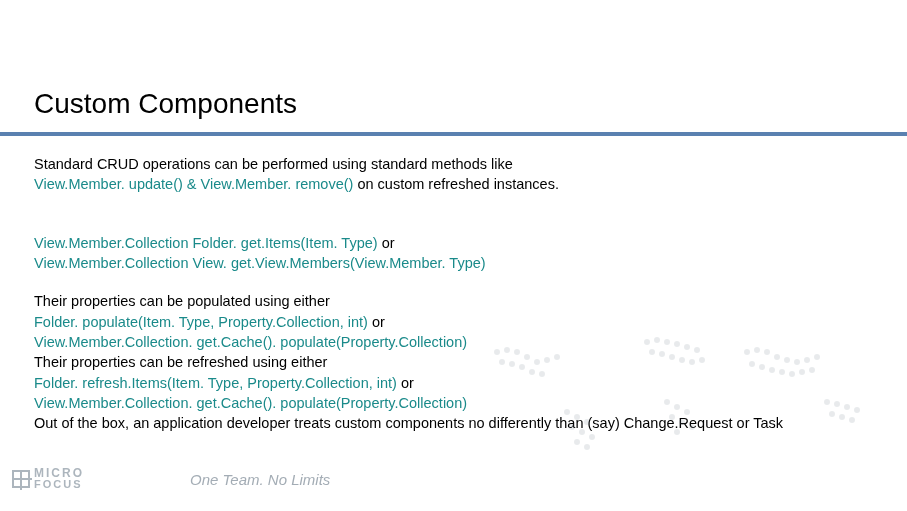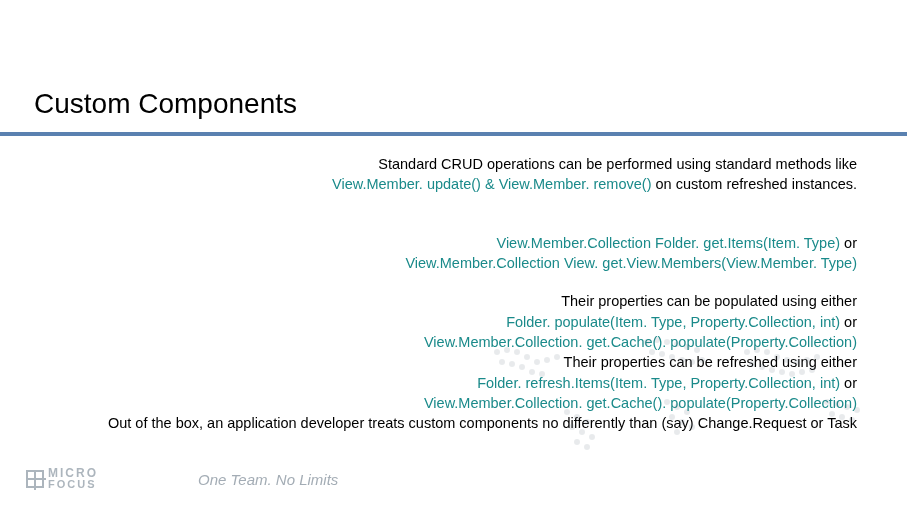--- a/index.html
+++ b/index.html
@@ -14,39 +14,38 @@
   .divider {
     height: 4px;
     background: #5a81b0;
     width: 100%;
     margin-top: 4px;
   }
   .content {
     padding: 18px 50px 0 34px;
     font-size: 14.5px;
     line-height: 1.4;
-    text-align: right;
   }
   .para { margin-bottom: 18px; }
   .para:last-child { margin-bottom: 2px; }
   .black { color: #000; }
   .teal { color: #1a8a8a; }
   .footer-bg {
     position: absolute;
     bottom: 0;
     right: 0;
     width: 460px;
     height: 200px;
     opacity: 0.15;
     pointer-events: none;
   }
   .footer-bg svg { width: 100%; height: 100%; }
   .logo {
     position: absolute;
-    left: 26px;
+    left: 12px;
     bottom: 12px;
     display: flex;
     align-items: center;
     opacity: 0.55;
     gap: 4px;
   }
   .logo-box {
     width: 18px; height: 18px;
     border: 2px solid #6a7a88;
     position: relative;
@@ -54,21 +53,21 @@
   .logo-box::before {
     content: ""; position: absolute; left: -2px; top: 6px; width: 20px; height: 2px; background: #6a7a88;
   }
   .logo-box::after {
     content: ""; position: absolute; top: -2px; left: 6px; height: 20px; width: 2px; background: #6a7a88;
   }
   .logo-text1 { font-size: 12px; font-weight: bold; letter-spacing: 2px; color: #6a7a88; line-height: 1; }
   .logo-text2 { font-size: 11px; font-weight: bold; letter-spacing: 2px; color: #6a7a88; line-height: 1; }
   .tagline {
     position: absolute;
-    left: 198px;
+    left: 190px;
     bottom: 14px;
     font-style: italic;
     font-size: 15px;
     color: #9aa4ad;
     opacity: 0.9;
   }
 </style>
 </head>
 <body>
 

